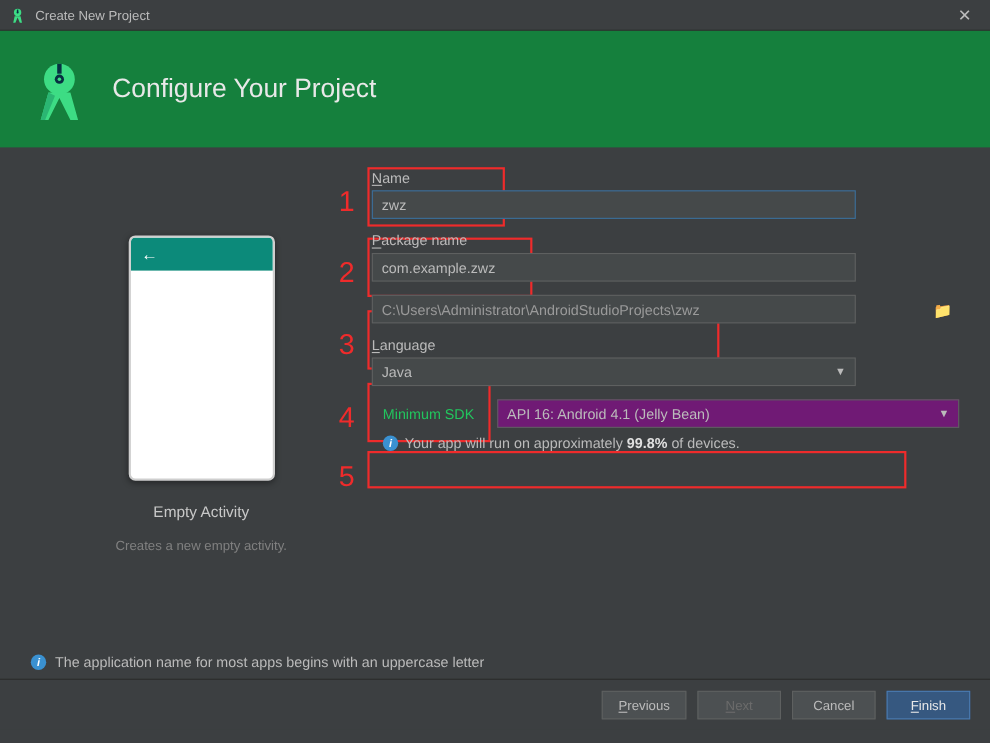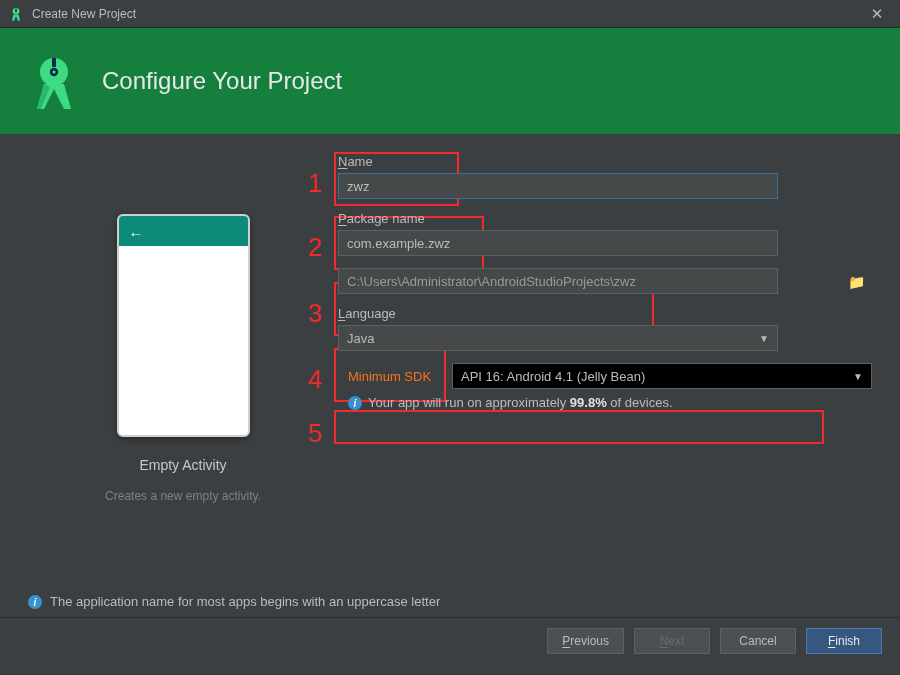--- a/index.html
+++ b/index.html
@@ -27,22 +27,22 @@
   .label .ul { text-decoration: underline; text-underline-offset: 2px; }
   .text-input { width: 440px; height: 26px; background: #45494a; border: 1px solid #5e6060; color: #bbbbbb; padding: 0 8px; font-size: 13px; outline:none; }
   .text-input.active { border: 1px solid #3a6f9c; background:#45494a; }
   .text-input.readonly { color:#9a9a9a; }
   .browse-btn { position:absolute; right:6px; bottom:4px; color:#9a9a9a; font-size:14px; }
 
   .dropdown { width:440px; height:26px; background:#45494a; border:1px solid #5e6060; color:#bbbbbb; display:flex; align-items:center; padding:0 8px; position:relative; }
   .dropdown .caret { position:absolute; right:8px; font-size:10px; color:#bbbbbb; }
 
   .sdk-row { display:flex; align-items:center; gap:12px; }
-  .sdk-label { width:102px; color:#f97316; padding-left:10px; }
-  .sdk-dropdown { flex:1; height:26px; background:#000000; border:1px solid #5e6060; display:flex; align-items:center; padding:0 8px; color:#bbbbbb; position:relative; }
+  .sdk-label { width:102px; color:#22c55e; padding-left:10px; }
+  .sdk-dropdown { flex:1; height:26px; background:#701a75; border:1px solid #5e6060; display:flex; align-items:center; padding:0 8px; color:#bbbbbb; position:relative; }
   .sdk-dropdown .caret { position:absolute; right:8px; font-size:10px; }
 
   .info-line { margin-top:6px; margin-left:10px; color:#bbbbbb; font-size:13px; display:flex; align-items:flex-start; gap:6px; }
   .info-icon { display:inline-flex; width:14px; height:14px; border-radius:50%; background:#3a91d1; color:#fff; font-size:10px; align-items:center; justify-content:center; font-weight:bold; font-style: italic; flex-shrink:0; margin-top:1px;}
   .info-text b { color:#e0e0e0; font-weight:bold; }
   .link { color:#3a91d1; margin-left:20px; margin-top:2px; cursor:pointer; font-size:13px;}
 
   .legacy-row { margin-top:20px; margin-left:10px; display:flex; align-items:center; gap:8px; color:#bbbbbb; }
   .checkbox { width:14px; height:14px; border:1px solid #6c6c6c; background:#45494a; display:inline-block; }
   .help-icon { width:14px;height:14px;border-radius:50%;border:1px solid #808080;display:inline-flex;align-items:center;justify-content:center;font-size:10px;color:#808080; margin-left:4px;}

